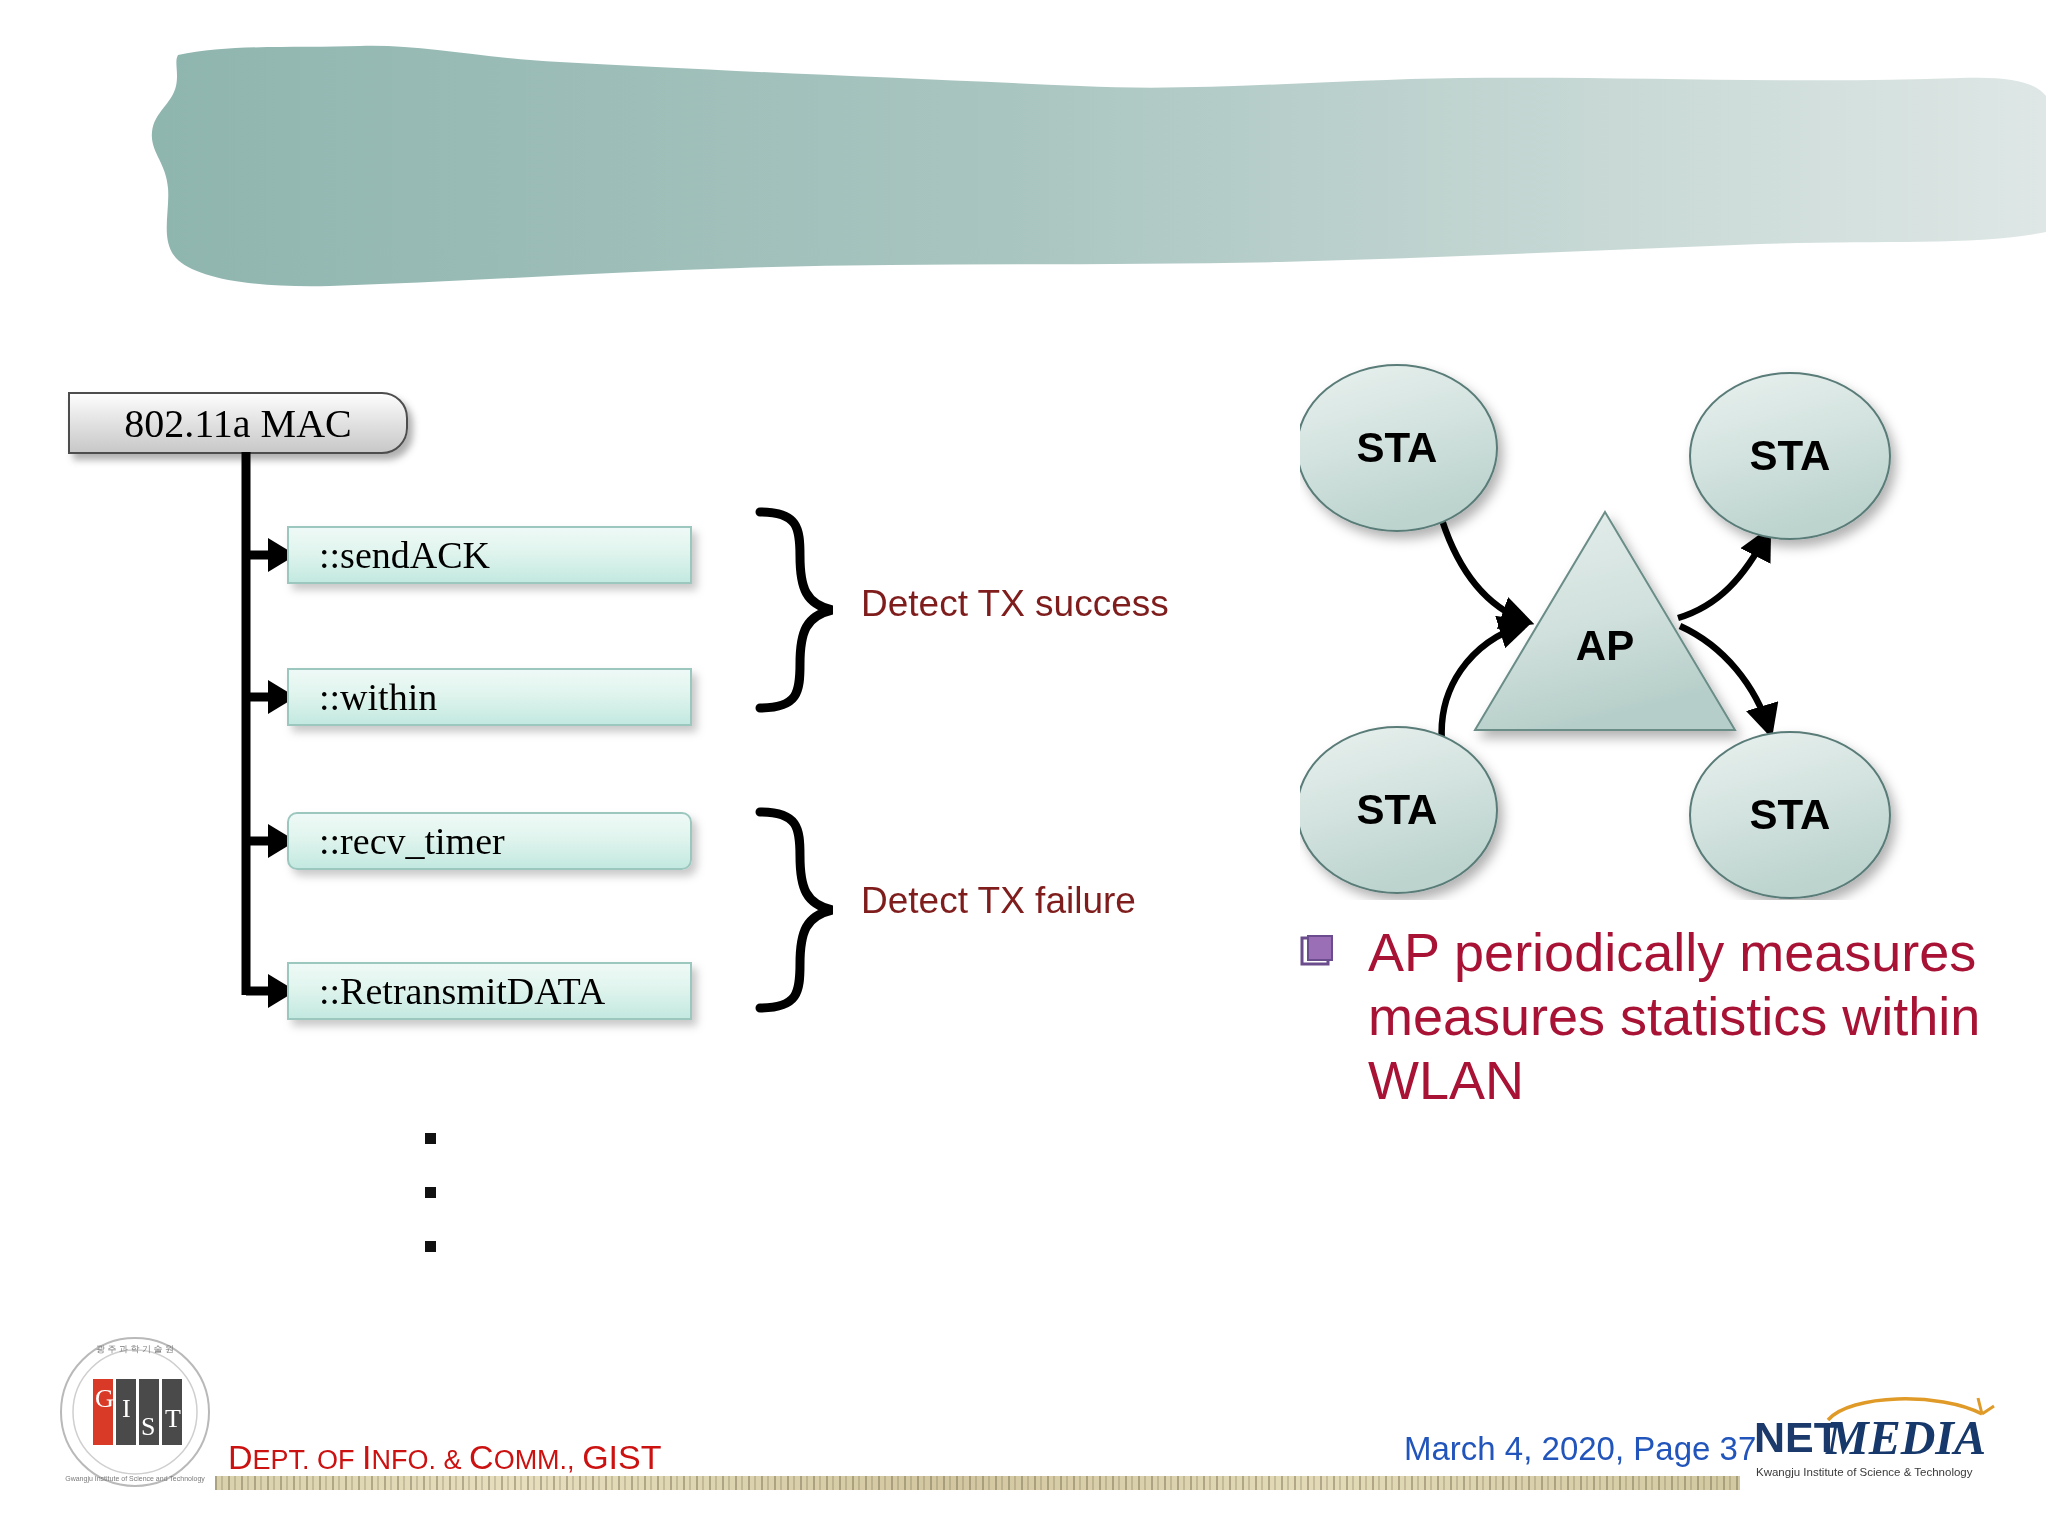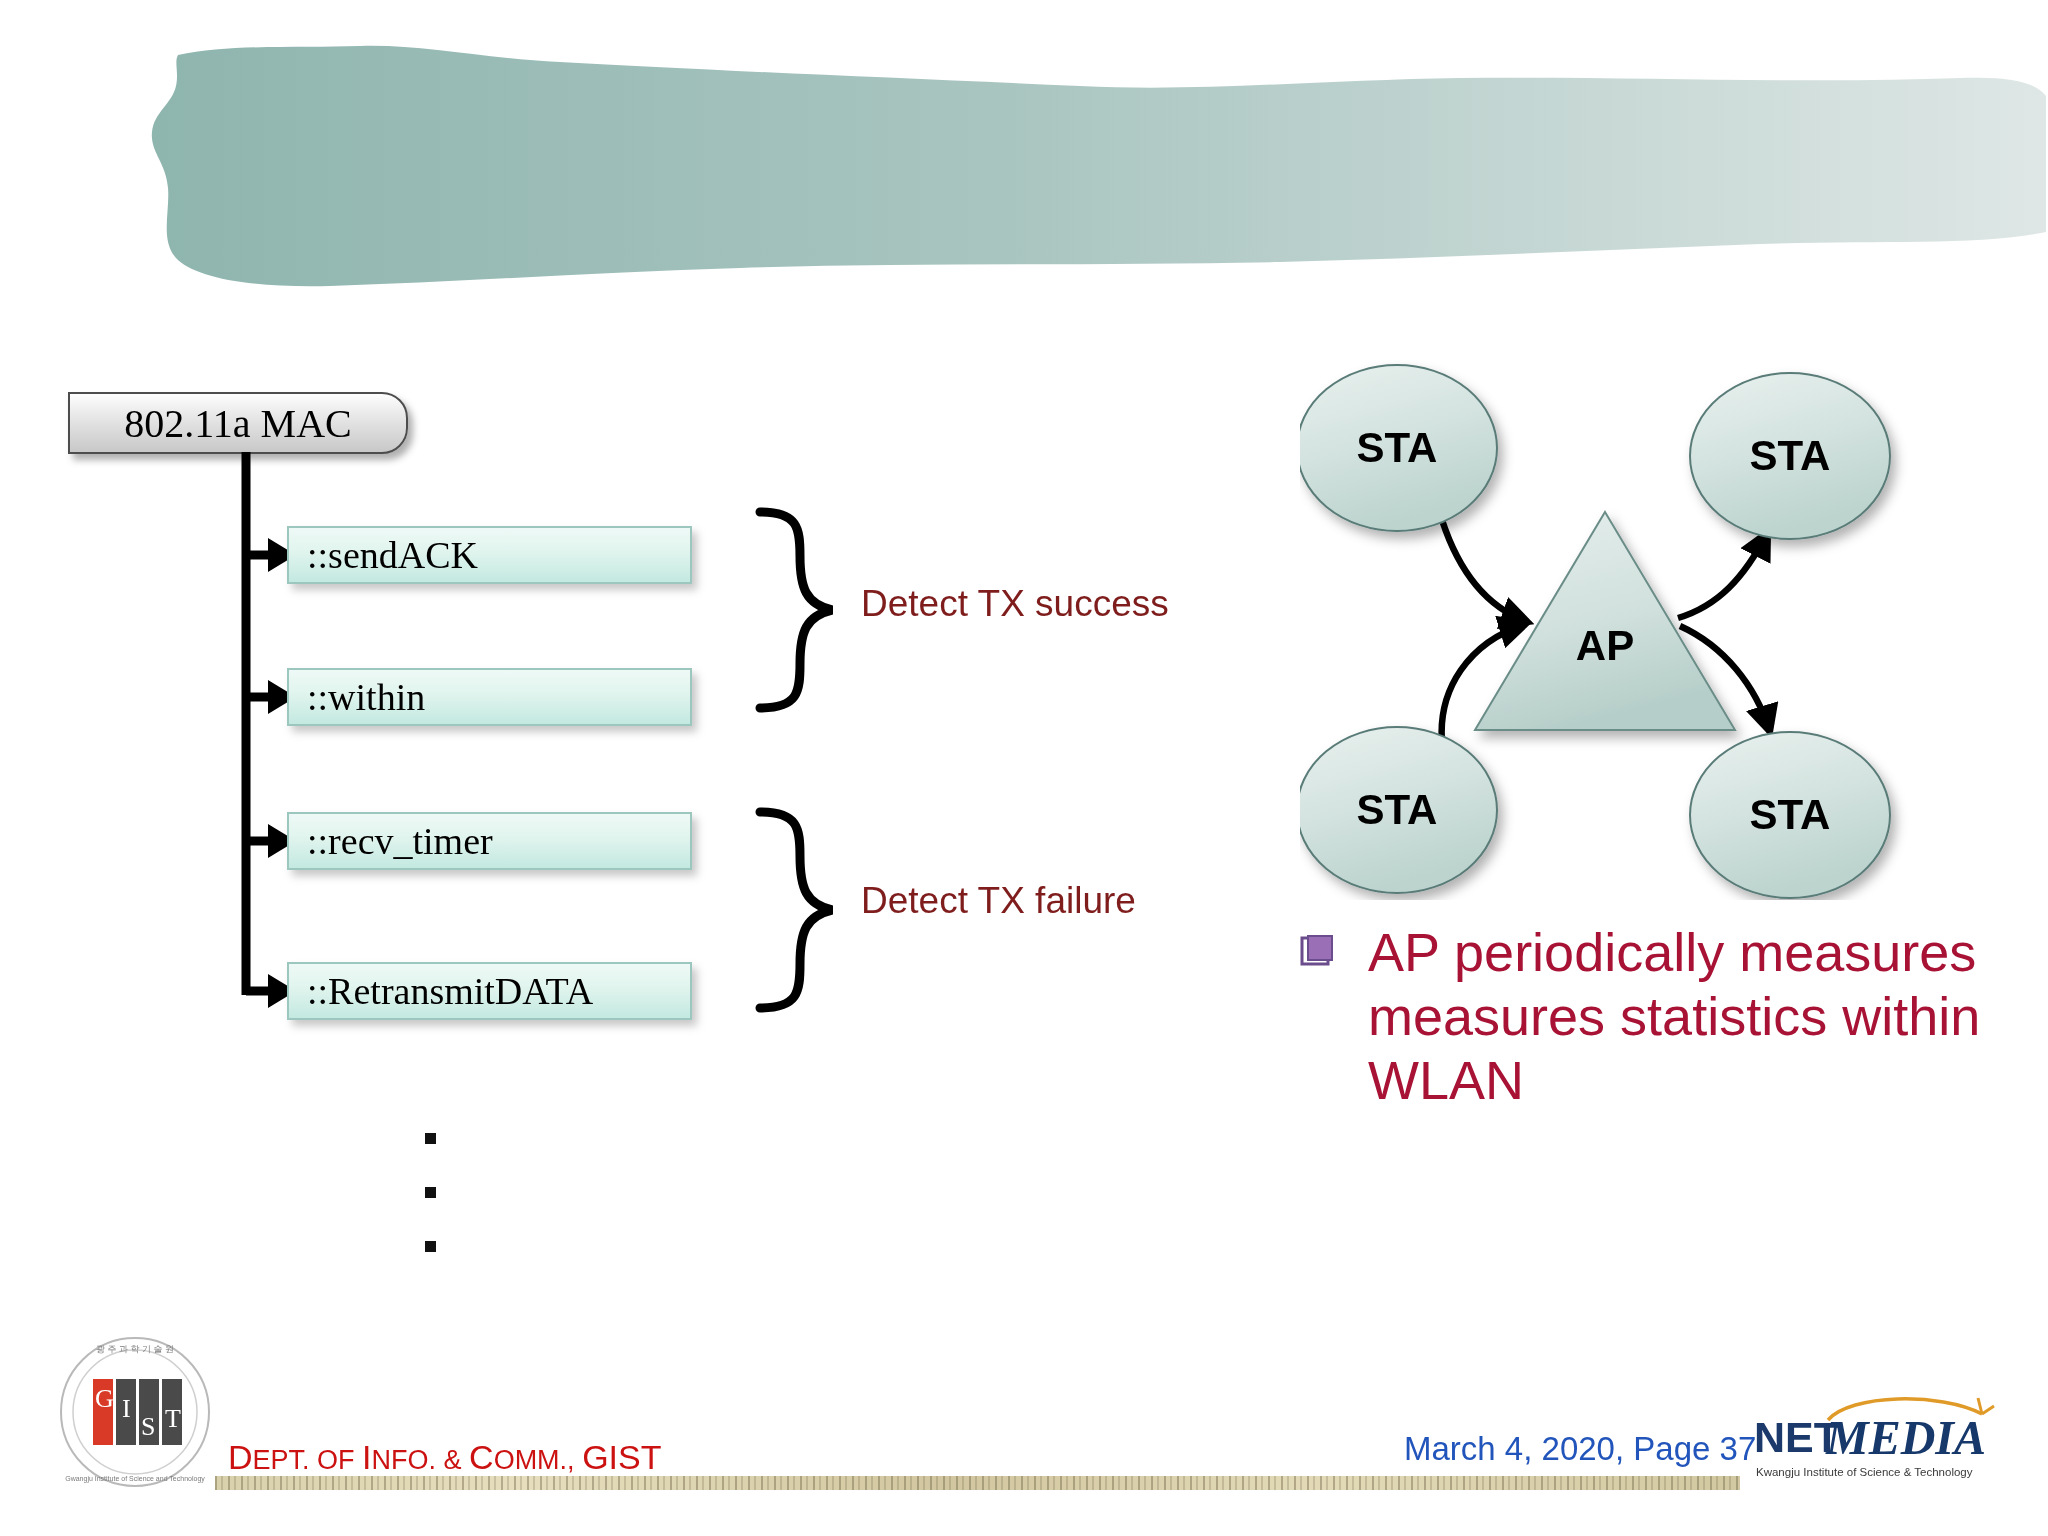--- a/index.html
+++ b/index.html
@@ -26,29 +26,29 @@
   }
   #class-box span {
     font-family:"Liberation Serif", serif; font-size:40px; color:#000; white-space:nowrap;text-align:center;
   }
 
   .method-box {
     position:absolute; left:287px; width:405px; height:58px;
     background:linear-gradient(180deg,#eef9f6 0%,#e2f5ef 40%,#c3e9e0 100%);
     border:2px solid #9cc7bf;
     box-shadow:5px 6px 8px rgba(120,120,120,.40);
-    display:flex; align-items:center;
+    display:flex; align-items:center;padding-left:12px;
   }
   .method-box span {
     font-family:"Liberation Serif", serif; font-size:38px; color:#000;
     padding-left:18px; white-space:nowrap;
   }
   #mbox0 { top:526px; }
   #mbox1 { top:668px; }
-  #mbox2 { top:812px; }
+  #mbox2 { top:812px;border-radius:10px; }
   #mbox3 { top:962px; }
 
   #tree-svg  { position:absolute; left:0;   top:0;  }
   #brace-svg { position:absolute; left:0;   top:0;  }
 
   .brace-label {
     position:absolute; font-size:37px; color:#7f1d1d; white-space:nowrap;
     font-family:"Liberation Sans", sans-serif;
   }
   #brace-label-0 { left:861px; top:583px; }

